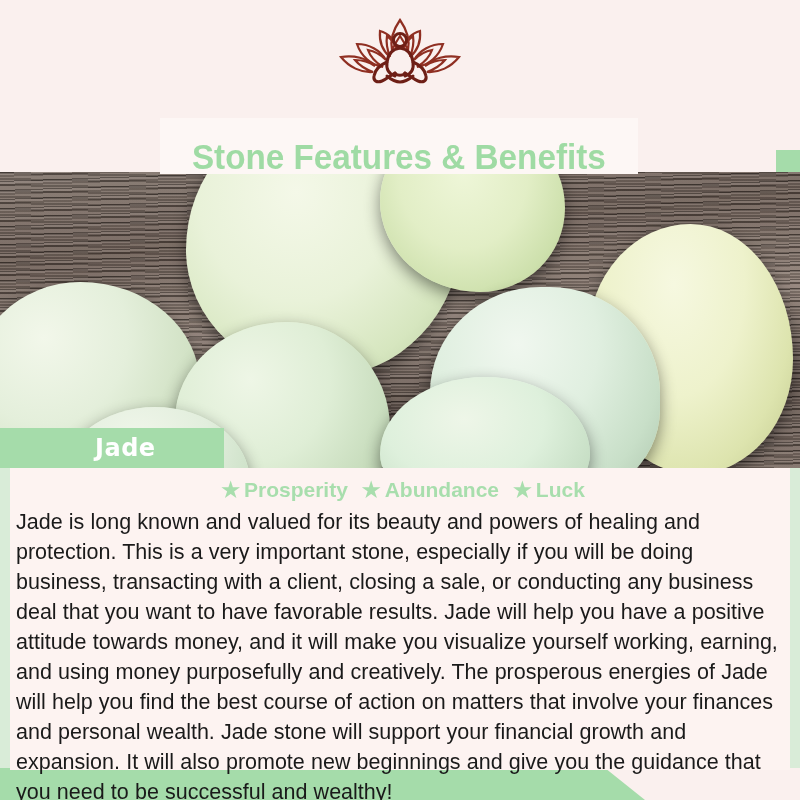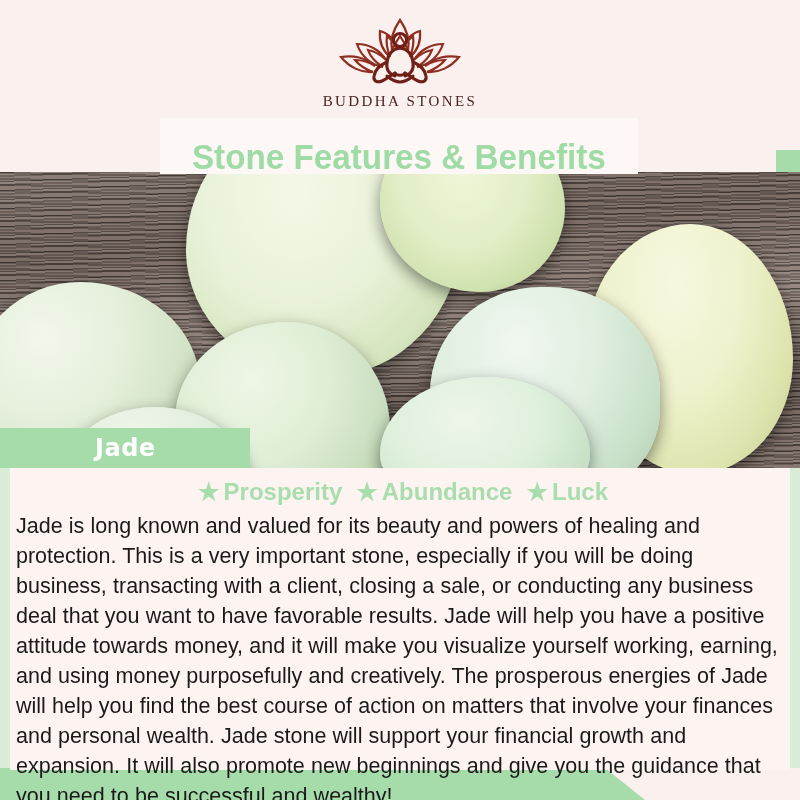--- a/index.html
+++ b/index.html
@@ -176,21 +176,21 @@
         border-radius: 50% 50% 50% 50% / 55% 55% 45% 45%; }
   .s8 { left: 60px;  top: 235px; width: 190px; height: 130px;
         background: radial-gradient(ellipse at 40% 25%, #f0f6ea 0%, #e2eedd 45%, #cbe0c6 78%, #abc0a6 100%);
         border-radius: 50% 50% 50% 50% / 58% 58% 42% 42%; }
 
   
   .name-band {
     position: absolute;
     left: 0;
     top: 428px;
-    width: 250px;
+    width: 224px;
     height: 40px;
     background: #a5dcaa;
     z-index: 5;
     display: flex;
     align-items: center;
     clip-path: polygon(0 0, 100% 0, 100% 100%, 0 100%);
   }
   .name-band-text {
     font-family: "DejaVu Sans", sans-serif;
     font-weight: bold;
@@ -209,21 +209,21 @@
     height: 302px;
     background: #fdf3f1;
     z-index: 4;
   }
   .keywords {
     margin: 0;
     padding: 10px 0 2px 0;
     text-align: center;
     font-family: "Liberation Sans Narrow", "Liberation Sans", sans-serif;
     font-weight: bold;
-    font-size: 24px;
+    font-size: 21px;
     color: #a8dead;
     letter-spacing: 0px;
     white-space: nowrap;
   }
   .keywords .star { margin: 0 4px 0 10px; }
   .keywords .kw   { margin-right: 4px; }
 
   .body-text {
     margin: 0;
     padding: 3px 6px 0 6px;
@@ -262,21 +262,20 @@
         <g fill="none" stroke="#6e1f16" stroke-width="3" stroke-linecap="round" stroke-linejoin="round">
           <circle cx="75" cy="26" r="6.5"></circle>
           <path d="M75 34 C68 35 63 40 62 48 C61 55 64 60 70 62"></path>
           <path d="M75 34 C82 35 87 40 88 48 C89 55 86 60 80 62"></path>
           <path d="M62 48 C55 51 50 56 49 62 C48 67 52 69 57 67 C62 65 66 61 70 59"></path>
           <path d="M88 48 C95 51 100 56 101 62 C102 67 98 69 93 67 C88 65 84 61 80 59"></path>
           <path d="M62 62 C66 66 72 68 75 68 C78 68 84 66 88 62"></path>
           <path d="M70 59 C72 62 78 62 80 59"></path>
         </g>
       </svg>
-      <span class="logo-text">BUDDHA STONES</span>
     </div>
   </div>
 
   <div class="banner">
     <span class="banner-title">Stone Features &amp; Benefits</span>
   </div>
 
   <div class="photo">
     <div class="photo-wood"></div>
     <div class="stone s3"></div>

